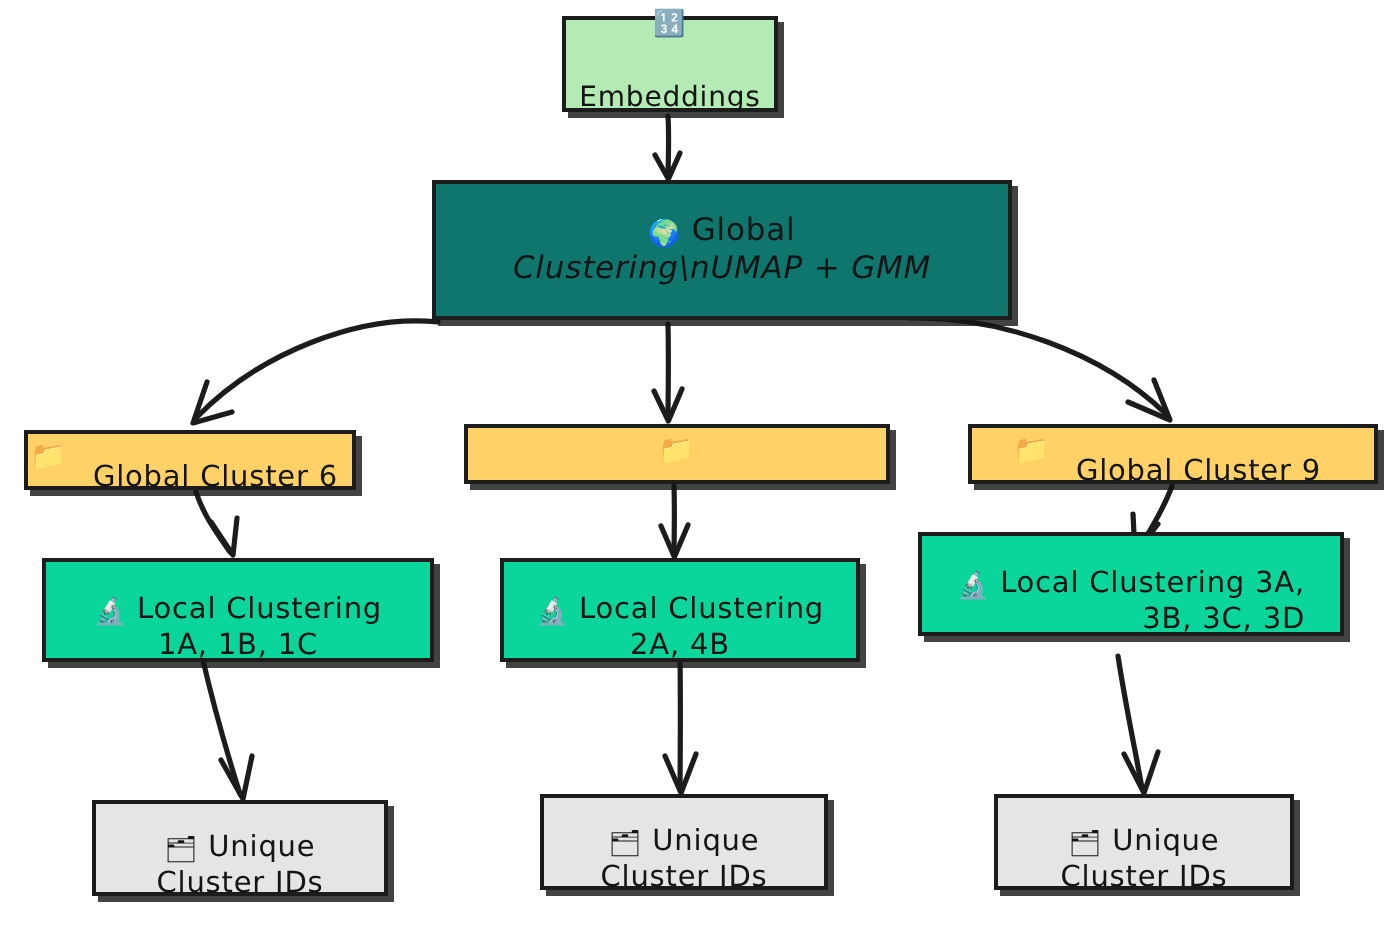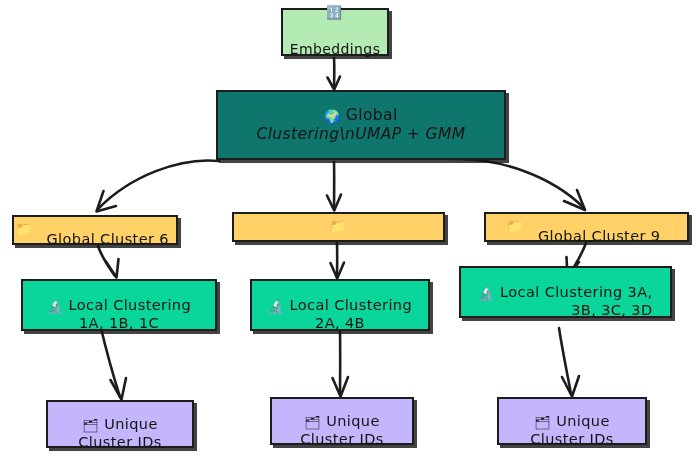--- a/index.html
+++ b/index.html
@@ -79,21 +79,21 @@
   .node-local {
     height: 52px;
     background: #0ad69b;
     font-size: 14.5px;
   }
   .node-local-1 { left: 21px;  top: 279px; width: 196px; }
   .node-local-2 { left: 250px; top: 279px; width: 180px; }
   .node-local-3 { left: 459px; top: 266px; width: 213px; text-align: right; }
   .node-ids {
     height: 48px;
-    background: #c4b5fd;
+    background: #e5e5e5;
     font-size: 14.5px;
   }
   .node-ids-1 { left: 46px;  top: 400px; width: 148px; }
   .node-ids-2 { left: 270px; top: 397px; width: 144px; }
   .node-ids-3 { left: 497px; top: 397px; width: 150px; }
   .inline-icon {
     font-size: 13px;
     margin-right: 5px;
     line-height: 1;
     vertical-align: -1px;

